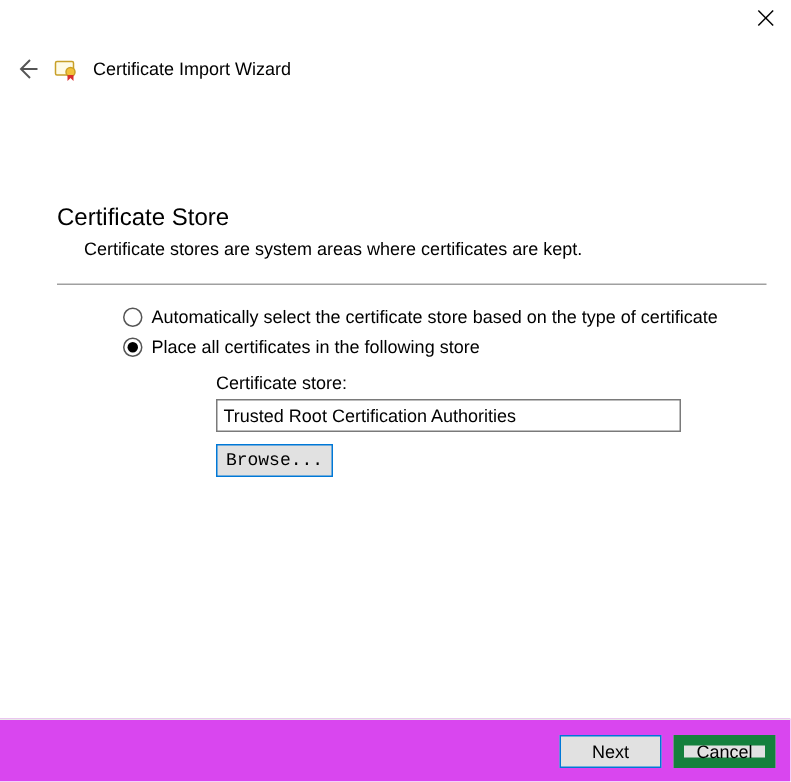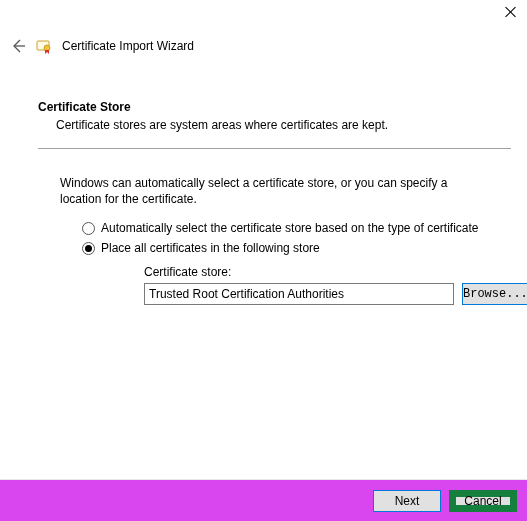--- a/index.html
+++ b/index.html
@@ -31,21 +31,21 @@
   .back-arrow {
     width: 16px; height: 16px; display: flex; align-items: center; justify-content: center;
     color: #555;
   }
   .cert-icon { width: 16px; height: 16px; flex: 0 0 auto; }
   .wizard-title { font-size: 12px; }
 
   .content {
     position: absolute; top: 100px; left: 38px; right: 16px;
   }
-  .section-heading { font-weight: bold; font-size: 12px; }
+  .section-heading { font-weight: normal; font-size: 16px; margin-top: 37px; }
   .section-desc { margin: 4px 0 0 18px; font-size: 12px; }
   .hr {
     border: none; border-top: 1px solid #a0a0a0;
     margin: 16px 0 0 0;
   }
   .body-text {
     margin: 26px 22px 0 22px; line-height: 1.35;
   }
   .radio-block { margin: 14px 0 0 44px; }
   .radio-row {
@@ -55,21 +55,21 @@
   .radio {
     width: 13px; height: 13px; border: 1px solid #555; border-radius: 50%;
     background: #fff; display: flex; align-items: center; justify-content: center;
     flex: 0 0 auto;
   }
   .radio.selected::after {
     content: ""; width: 7px; height: 7px; border-radius: 50%; background: #000;
   }
   .store-block { margin: 10px 0 0 62px; }
   .store-label { margin-bottom: 4px; }
-  .store-row { display: flex; gap: 8px; align-items: stretch; }
+  .store-row { display: flex; gap: 8px; align-items: stretch; flex-direction: column; }
   .store-input {
     flex: 0 0 auto; width: 310px; height: 22px;
     border: 1px solid #7a7a7a; background: #fff;
     font-family: inherit; font-size: 12px;
     padding: 2px 4px;
   }
   .browse-btn {
     width: 78px; height: 22px;
     border: 1px solid #0078d7; background: #e1e1e1;
     font-family: Liberation Mono, monospace; font-size: 12px;
@@ -110,21 +110,20 @@
     <path d="M9 12 L9 16 L11 14 L13 16 L13 12" fill="#d82e2e"></path>
   </svg>
   <div class="wizard-title">Certificate Import Wizard</div>
 </div>
 
 <div class="content">
   <div class="section-heading">Certificate Store</div>
   <div class="section-desc">Certificate stores are system areas where certificates are kept.</div>
   <hr class="hr">
 
-  <div class="body-text">Windows can automatically select a certificate store, or you can specify a location for the certificate.</div>
 
   <div class="radio-block">
     <div class="radio-row">
       <div class="radio"></div>
       <div>Automatically select the certificate store based on the type of certificate</div>
     </div>
     <div class="radio-row">
       <div class="radio selected"></div>
       <div>Place all certificates in the following store</div>
     </div>

